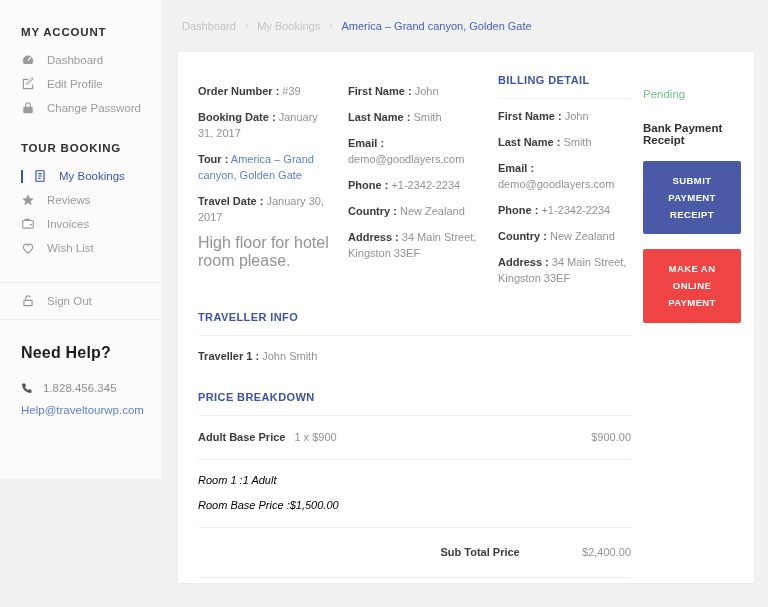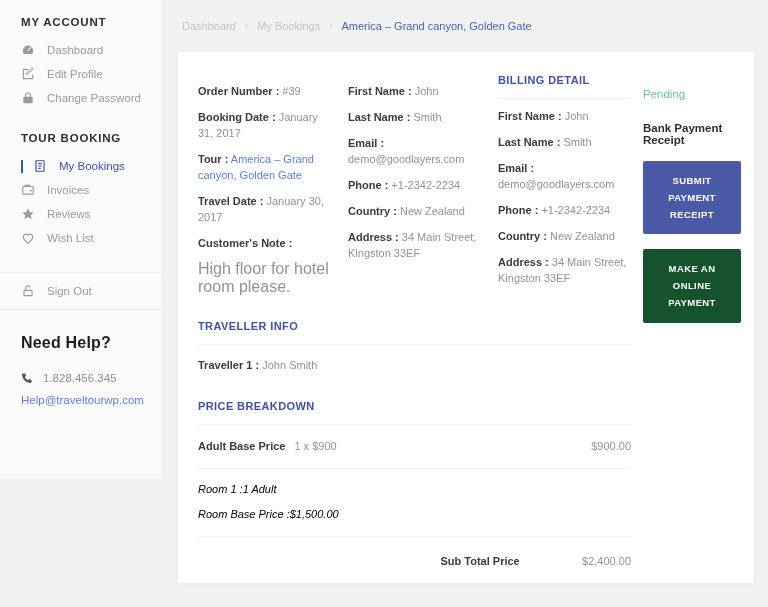--- a/index.html
+++ b/index.html
@@ -2,21 +2,21 @@
 <html><head>
 <meta charset="utf-8">
 <style>
   * { margin:0; padding:0; box-sizing:border-box; }
   html,body { width:768px; height:607px; }
   body { background:#f1f1f2; font-family:"Liberation Sans", sans-serif; overflow:hidden;
          -webkit-font-smoothing:antialiased; }
   .app { display:flex; width:768px; height:607px; }
 
   
-  .sidebar { width:161px; background:#fbfbfb; flex-shrink:0; padding-top:16px; height:479px; }
+  .sidebar { width:161px; background:#fbfbfb; flex-shrink:0; padding-top:26px; height:479px; }
   .side-section-title { font-size:11.5px; font-weight:bold; color:#2e2e2e; letter-spacing:.8px;
                         padding-left:21px; margin-bottom:10px; }
   .side-list { margin-bottom:22px; }
   .side-item { display:flex; align-items:center; font-size:11.5px; color:#9b9b9b;
                padding:5px 8px 5px 21px; cursor:pointer; }
   .side-item .icon { width:14px; height:14px; margin-right:12px; display:inline-flex; flex-shrink:0; }
   .side-item .icon svg { width:14px; height:14px; }
   .side-item.active { color:#3d52a3; }
   .side-item.active .bar { width:2px; height:13px; background:#3d52a3; margin-right:10px; flex-shrink:0; }
   .signout-wrap { border-top:1px solid #ececec; border-bottom:1px solid #ececec; padding:6px 0; margin-top:14px; }
@@ -50,21 +50,21 @@
   .kv .v.link { color:#5b7fd6; cursor:pointer; }
   .note-val { margin-top:8px; font-size:16px; color:#929292; }
 
   
   .pending { margin-top:14px; font-size:11.5px; color:#6ec487; }
   .bank-label { margin-top:22px; font-size:11.5px; font-weight:bold; color:#2e2e2e; }
   .btn { display:block; width:100%; margin-top:15px; padding:11px 6px; border:none; border-radius:2px;
          color:#fff; font-size:9.5px; font-weight:bold; letter-spacing:.4px; line-height:1.8;
          text-align:center; font-family:inherit; cursor:pointer; }
   .btn-indigo { background:#4a5aa7; }
-  .btn-teal { background:#14532d; }
+  .btn-teal { background:#ef4444; }
 
   
   .section { margin-top:24px; }
   .pb-row { display:flex; align-items:center; padding:15px 0 16px; border-bottom:1px solid #f0f0f0;
             font-size:11px; }
   .pb-row .k { font-weight:bold; color:#3b3b3b; }
   .pb-row .d { color:#929292; margin-left:9px; }
   .pb-row .amt { margin-left:auto; color:#929292; }
   .room-group { padding:14px 0 16px; border-bottom:1px solid #f0f0f0; font-size:11px;font-style:italic; }
   .room-group .line { display:flex; align-items:center; }
@@ -119,34 +119,34 @@
         <span class="icon">
           <svg viewBox="0 0 24 24" fill="none" stroke="currentColor" stroke-width="2">
             <rect x="5" y="3" width="14" height="18" rx="1"></rect>
             <path d="M9 8h6M9 12h6M9 16h4"></path>
           </svg>
         </span>
         <span>My Bookings</span>
       </div>
       <div class="side-item">
         <span class="icon">
+          <svg viewBox="0 0 24 24" fill="currentColor">
+            <path d="M12 2l3.1 6.9 7 .6-5.5 4.7 1.9 7L12 17.3 5.5 21.2l1.9-7L2 9.5l7-.6z"></path>
+          </svg>
+        </span>
+        <span>Reviews</span>
+      </div>
+      <div class="side-item">
+        <span class="icon">
           <svg viewBox="0 0 24 24" fill="none" stroke="currentColor" stroke-width="2">
             <rect x="3" y="6" width="18" height="13" rx="1.5"></rect>
             <path d="M15 6V4H7v2M15 13h4"></path>
           </svg>
         </span>
         <span>Invoices</span>
-      </div>
-      <div class="side-item">
-        <span class="icon">
-          <svg viewBox="0 0 24 24" fill="currentColor">
-            <path d="M12 2l3.1 6.9 7 .6-5.5 4.7 1.9 7L12 17.3 5.5 21.2l1.9-7L2 9.5l7-.6z"></path>
-          </svg>
-        </span>
-        <span>Reviews</span>
       </div>
       <div class="side-item">
         <span class="icon">
           <svg viewBox="0 0 24 24" fill="none" stroke="currentColor" stroke-width="2">
             <path d="M12 21S4 15.7 4 10a4.5 4.5 0 0 1 8-2.8A4.5 4.5 0 0 1 20 10c0 5.7-8 11-8 11z"></path>
           </svg>
         </span>
         <span>Wish List</span>
       </div>
     </div>
@@ -203,23 +203,20 @@
               <span class="v">January 31, 2017</span>
             </div>
             <div class="kv">
               <span class="k">Tour :</span>
               <span class="v link">America – Grand canyon, Golden Gate</span>
             </div>
             <div class="kv">
               <span class="k">Travel Date :</span>
               <span class="v">January 30, 2017</span>
             </div>
-            <div class="kv">
-              <span class="k">Customer's Note :</span>
-            </div>
             <div class="note-val">High floor for hotel room please.</div>
           </div>
 
           <div class="col">
             <div class="kv">
               <span class="k">First Name :</span>
               <span class="v">John</span>
             </div>
             <div class="kv">
               <span class="k">Last Name :</span>

